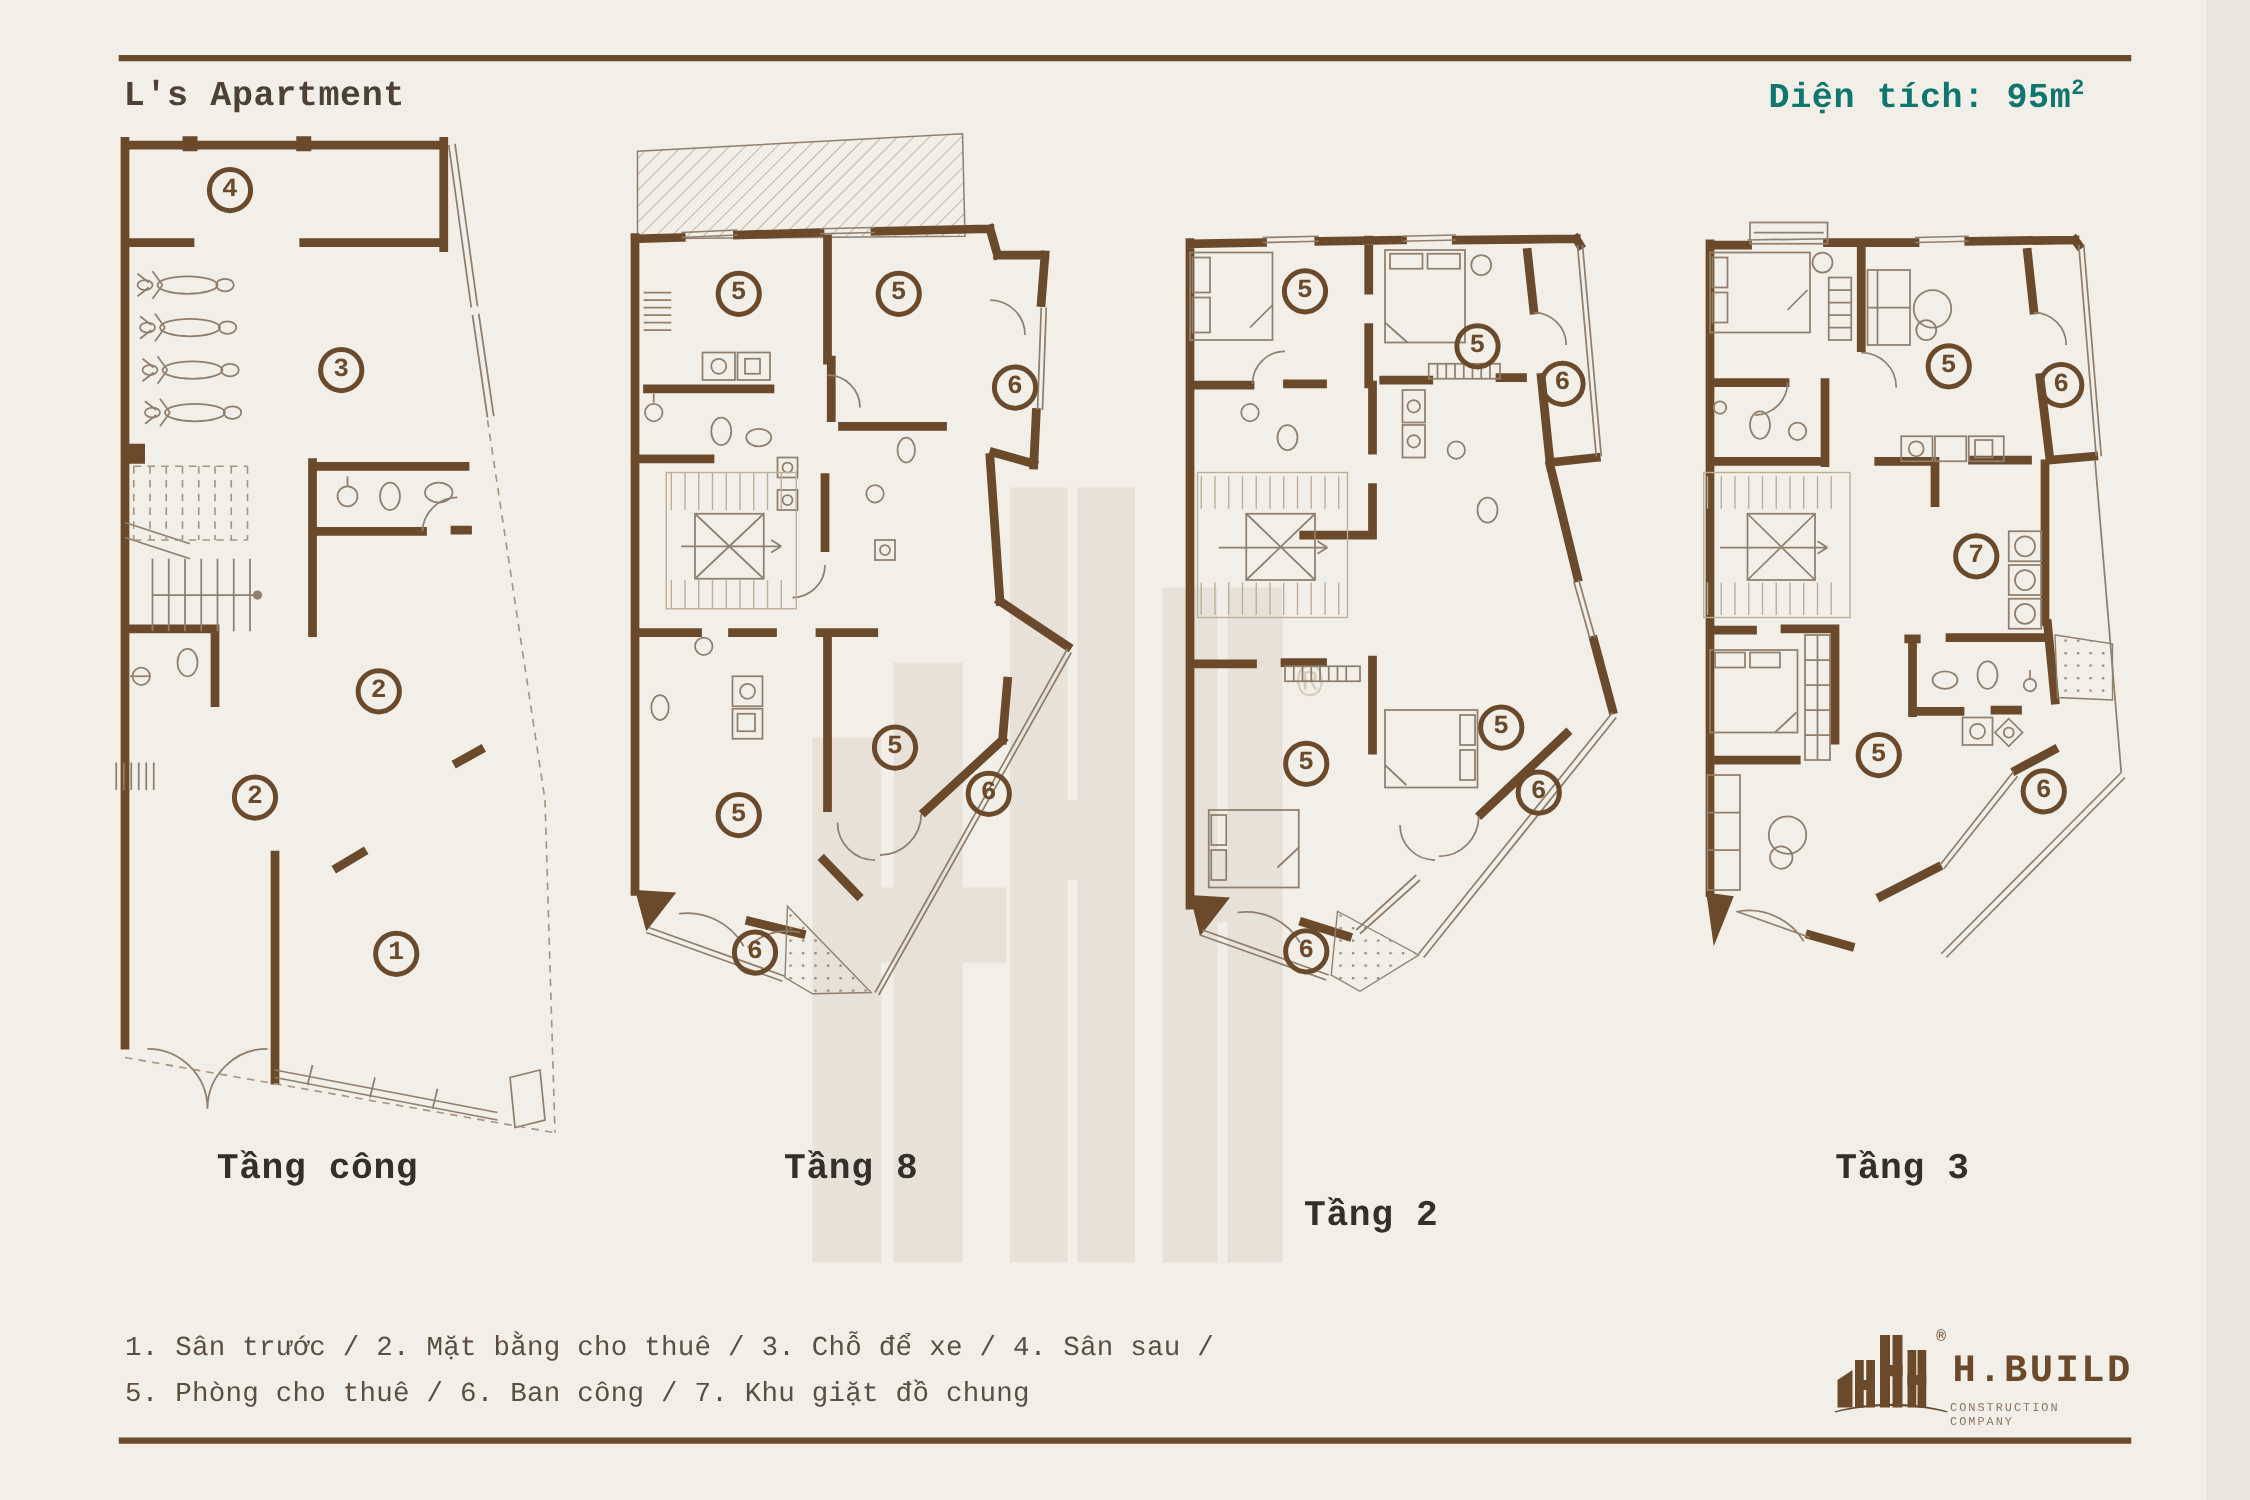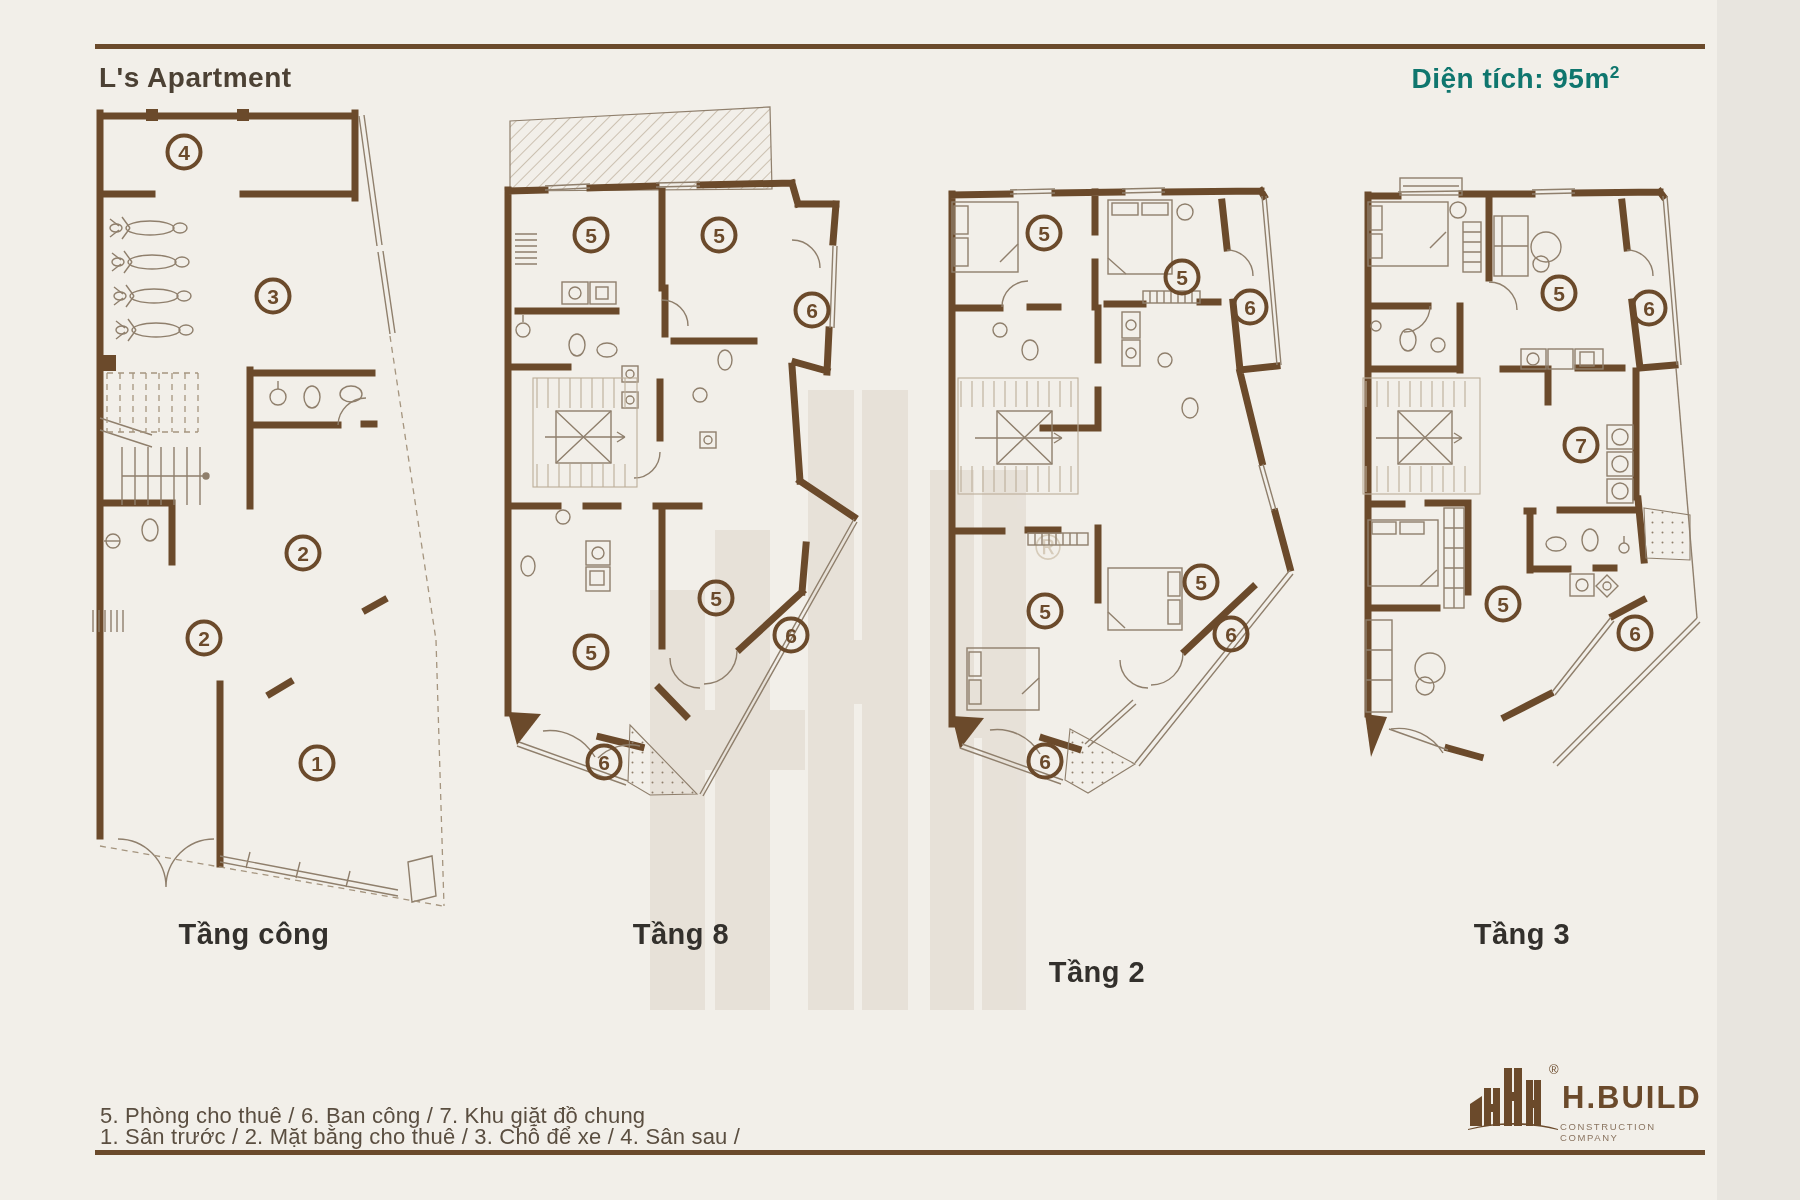--- a/index.html
+++ b/index.html
@@ -1,28 +1,28 @@
 <!DOCTYPE html>
 <html><head>
 <meta charset="utf-8">
 <style>
   html,body{margin:0;padding:0;background:#e8e5df;}
   .stage{position:relative;width:1717px;height:1200px;background:#f2efe9;overflow:hidden;
-         font-family:Liberation Sans, sans-serif;}
+         font-family:Liberation Mono, monospace;padding-left:48px;}
   .rule{position:absolute;height:5px;background:#6b4a2b;}
   .hdr-title{position:absolute;left:99px;top:62px;font-size:28px;font-weight:bold;color:#4c4134;letter-spacing:.5px;}
   .hdr-area{position:absolute;right:97px;top:62px;font-size:28px;font-weight:bold;color:#0f766e;letter-spacing:.5px;}
   .hdr-area sup{font-size:.62em;}
   .floor-label{position:absolute;top:918px;transform:translateX(-50%);font-size:29px;font-weight:bold;color:#33302c;letter-spacing:.5px;}
   .marker{position:absolute;width:37px;height:37px;box-sizing:border-box;border:4px solid #6b4a2b;border-radius:50%;
           color:#6b4a2b;font-weight:bold;font-size:21px;line-height:1;display:flex;align-items:center;justify-content:center;
           transform:translate(-50%,-50%);}
   .sum-head{position:absolute;left:99px;top:1028px;font-size:27px;font-weight:bold;color:#53412c;}
   .legend-line{position:absolute;left:100px;font-size:22px;color:#5a4e40;letter-spacing:.2px;}
-  .lg1{top:1124px;} .lg2{top:1103px;}
+  .lg1{top:1066px;} .lg2{top:1103px;}
   .brand{position:absolute;left:1562px;top:1080px;width:142px;font-size:31px;font-weight:bold;color:#6b4a2b;letter-spacing:2px;}
   .brand-reg{position:absolute;left:1549px;top:1062px;font-size:13px;color:#6b4a2b;}
   .tagline{position:absolute;left:1560px;top:1121px;width:142px;text-align:left;font-size:9.5px;letter-spacing:1.6px;color:#8a7460;}
   .wm-reg{position:absolute;left:1048px;top:548px;font-size:36px;color:#b5a182;opacity:.45;transform:translate(-50%,-50%);}
   svg{position:absolute;overflow:visible;}
   
   .w{stroke:#6b4a2b;stroke-width:7;fill:none;stroke-linecap:square;}
   .t{stroke:#8f7f6c;stroke-width:1.4;fill:none;}
   .f{stroke:#bcae99;stroke-width:1.1;fill:none;}
   .d{stroke:#a5957f;stroke-width:1.3;fill:none;stroke-dasharray:6 5;}

